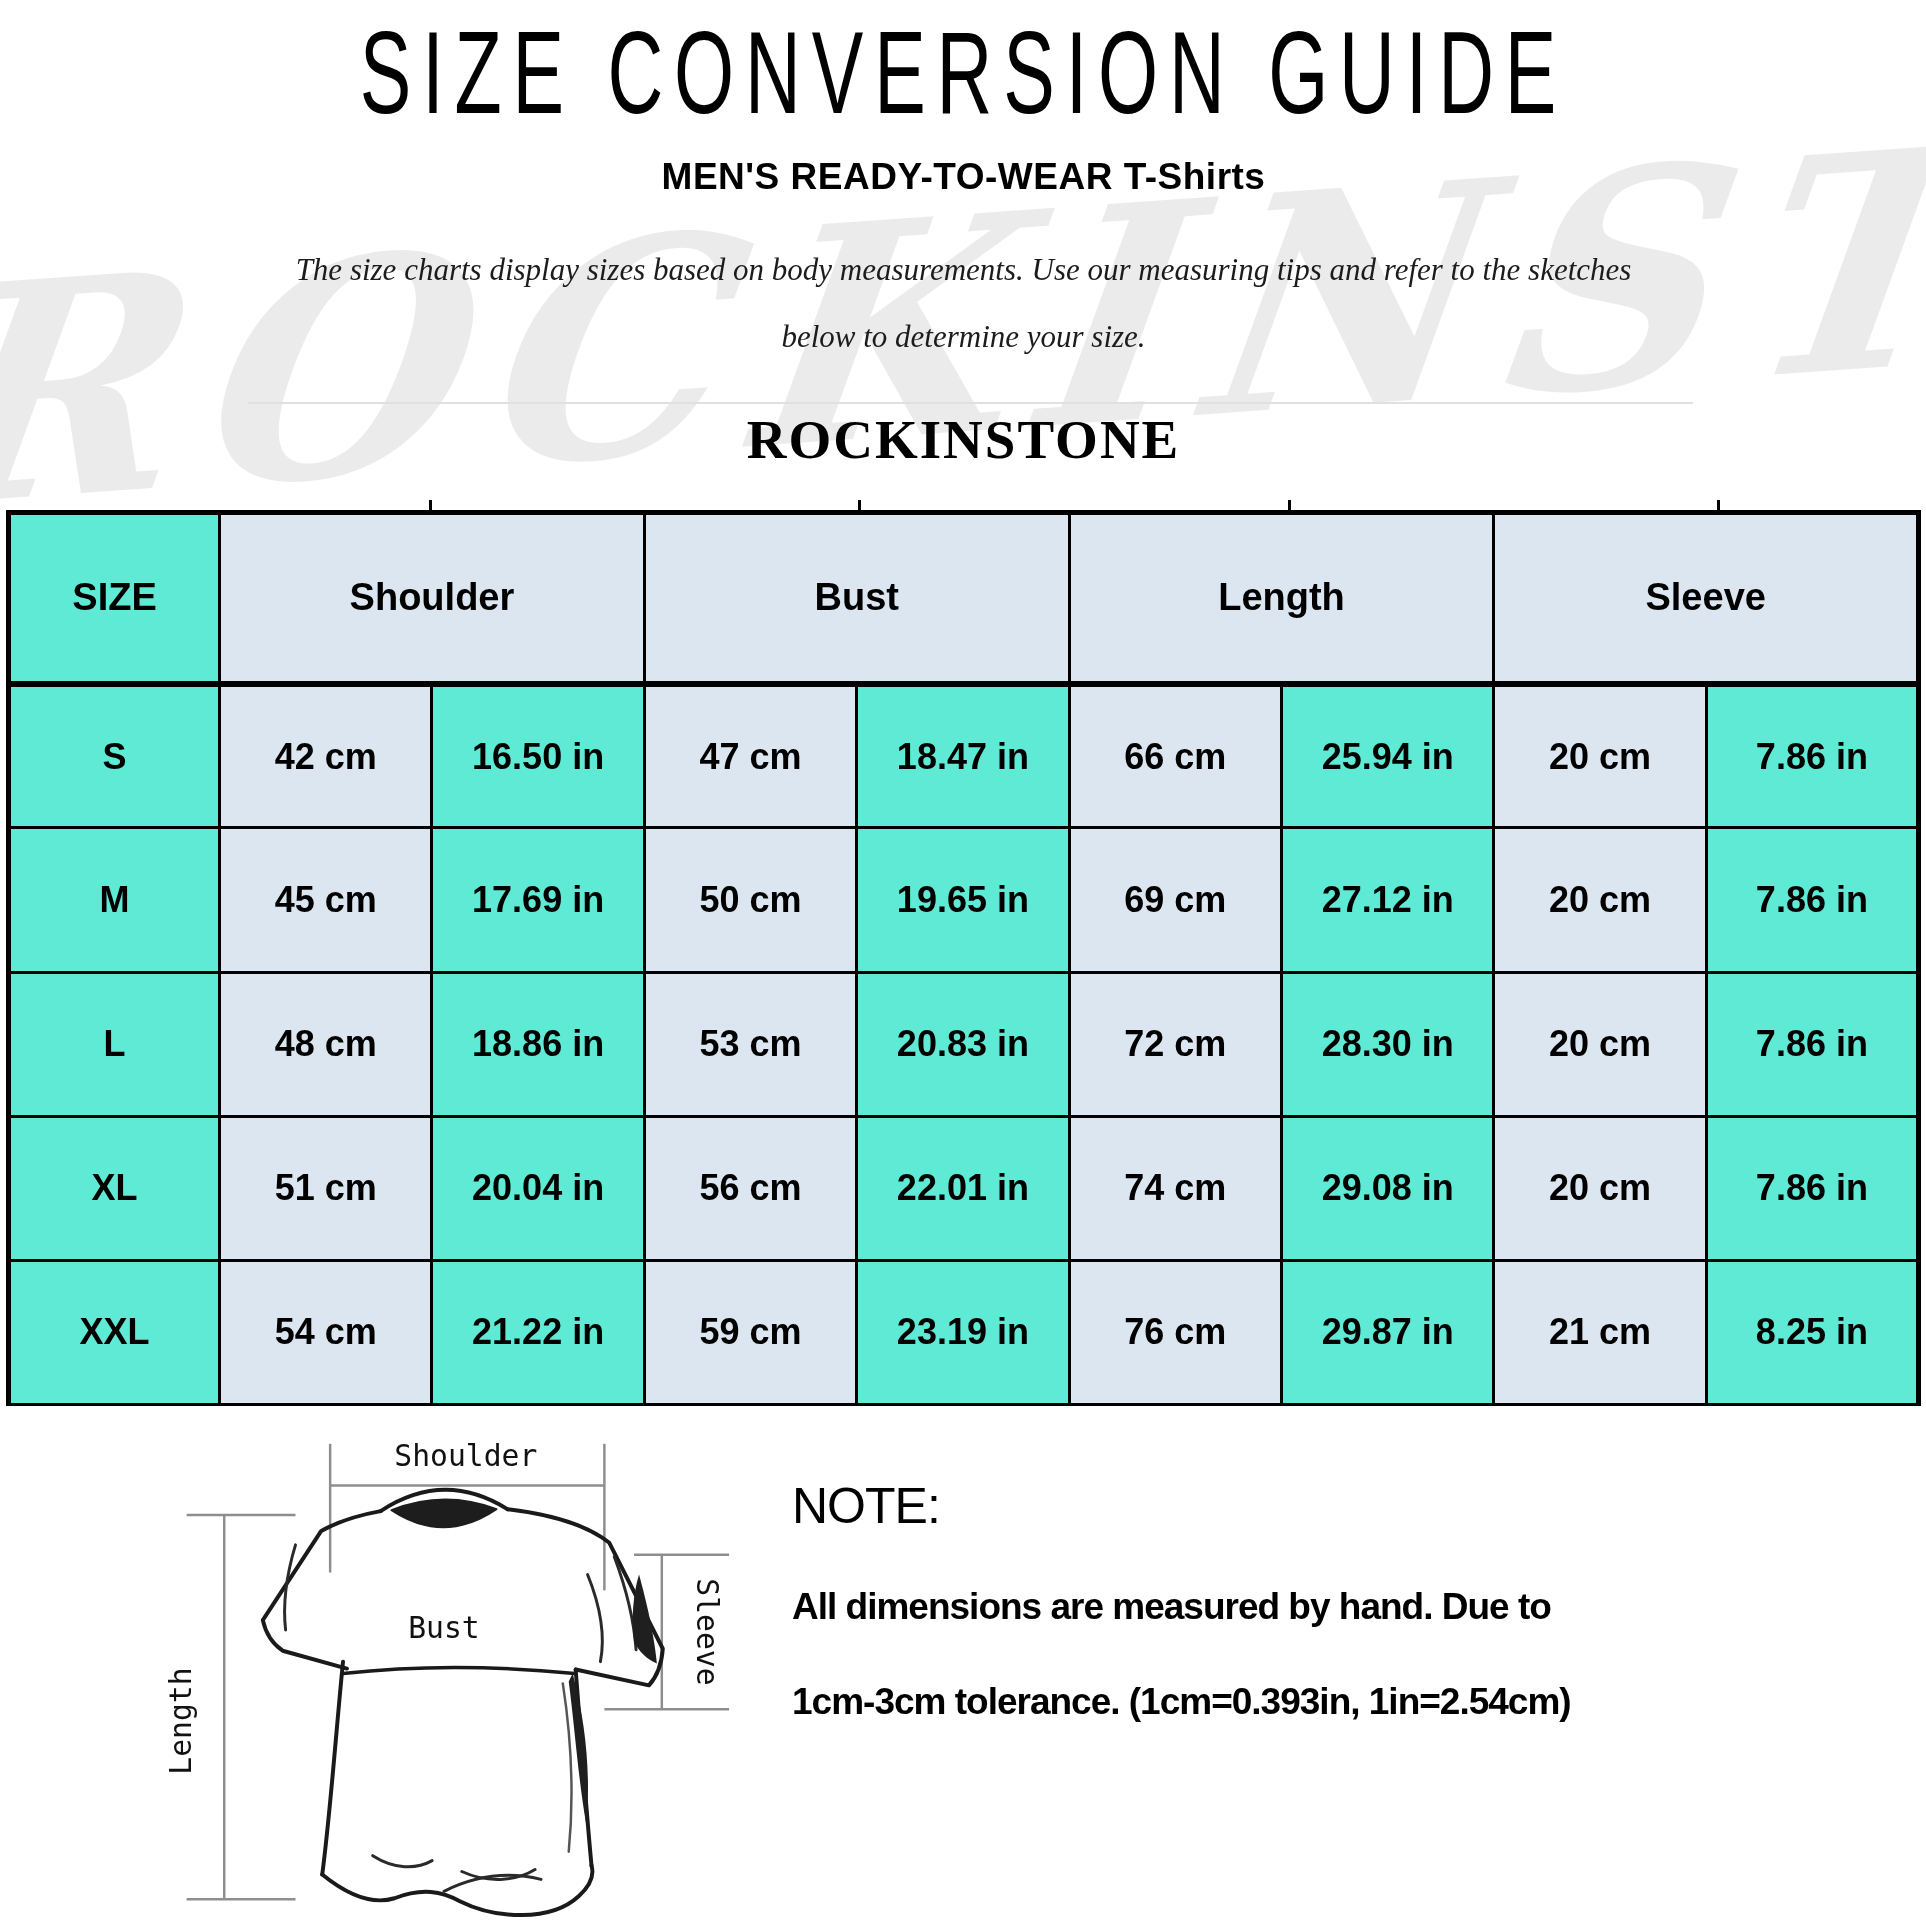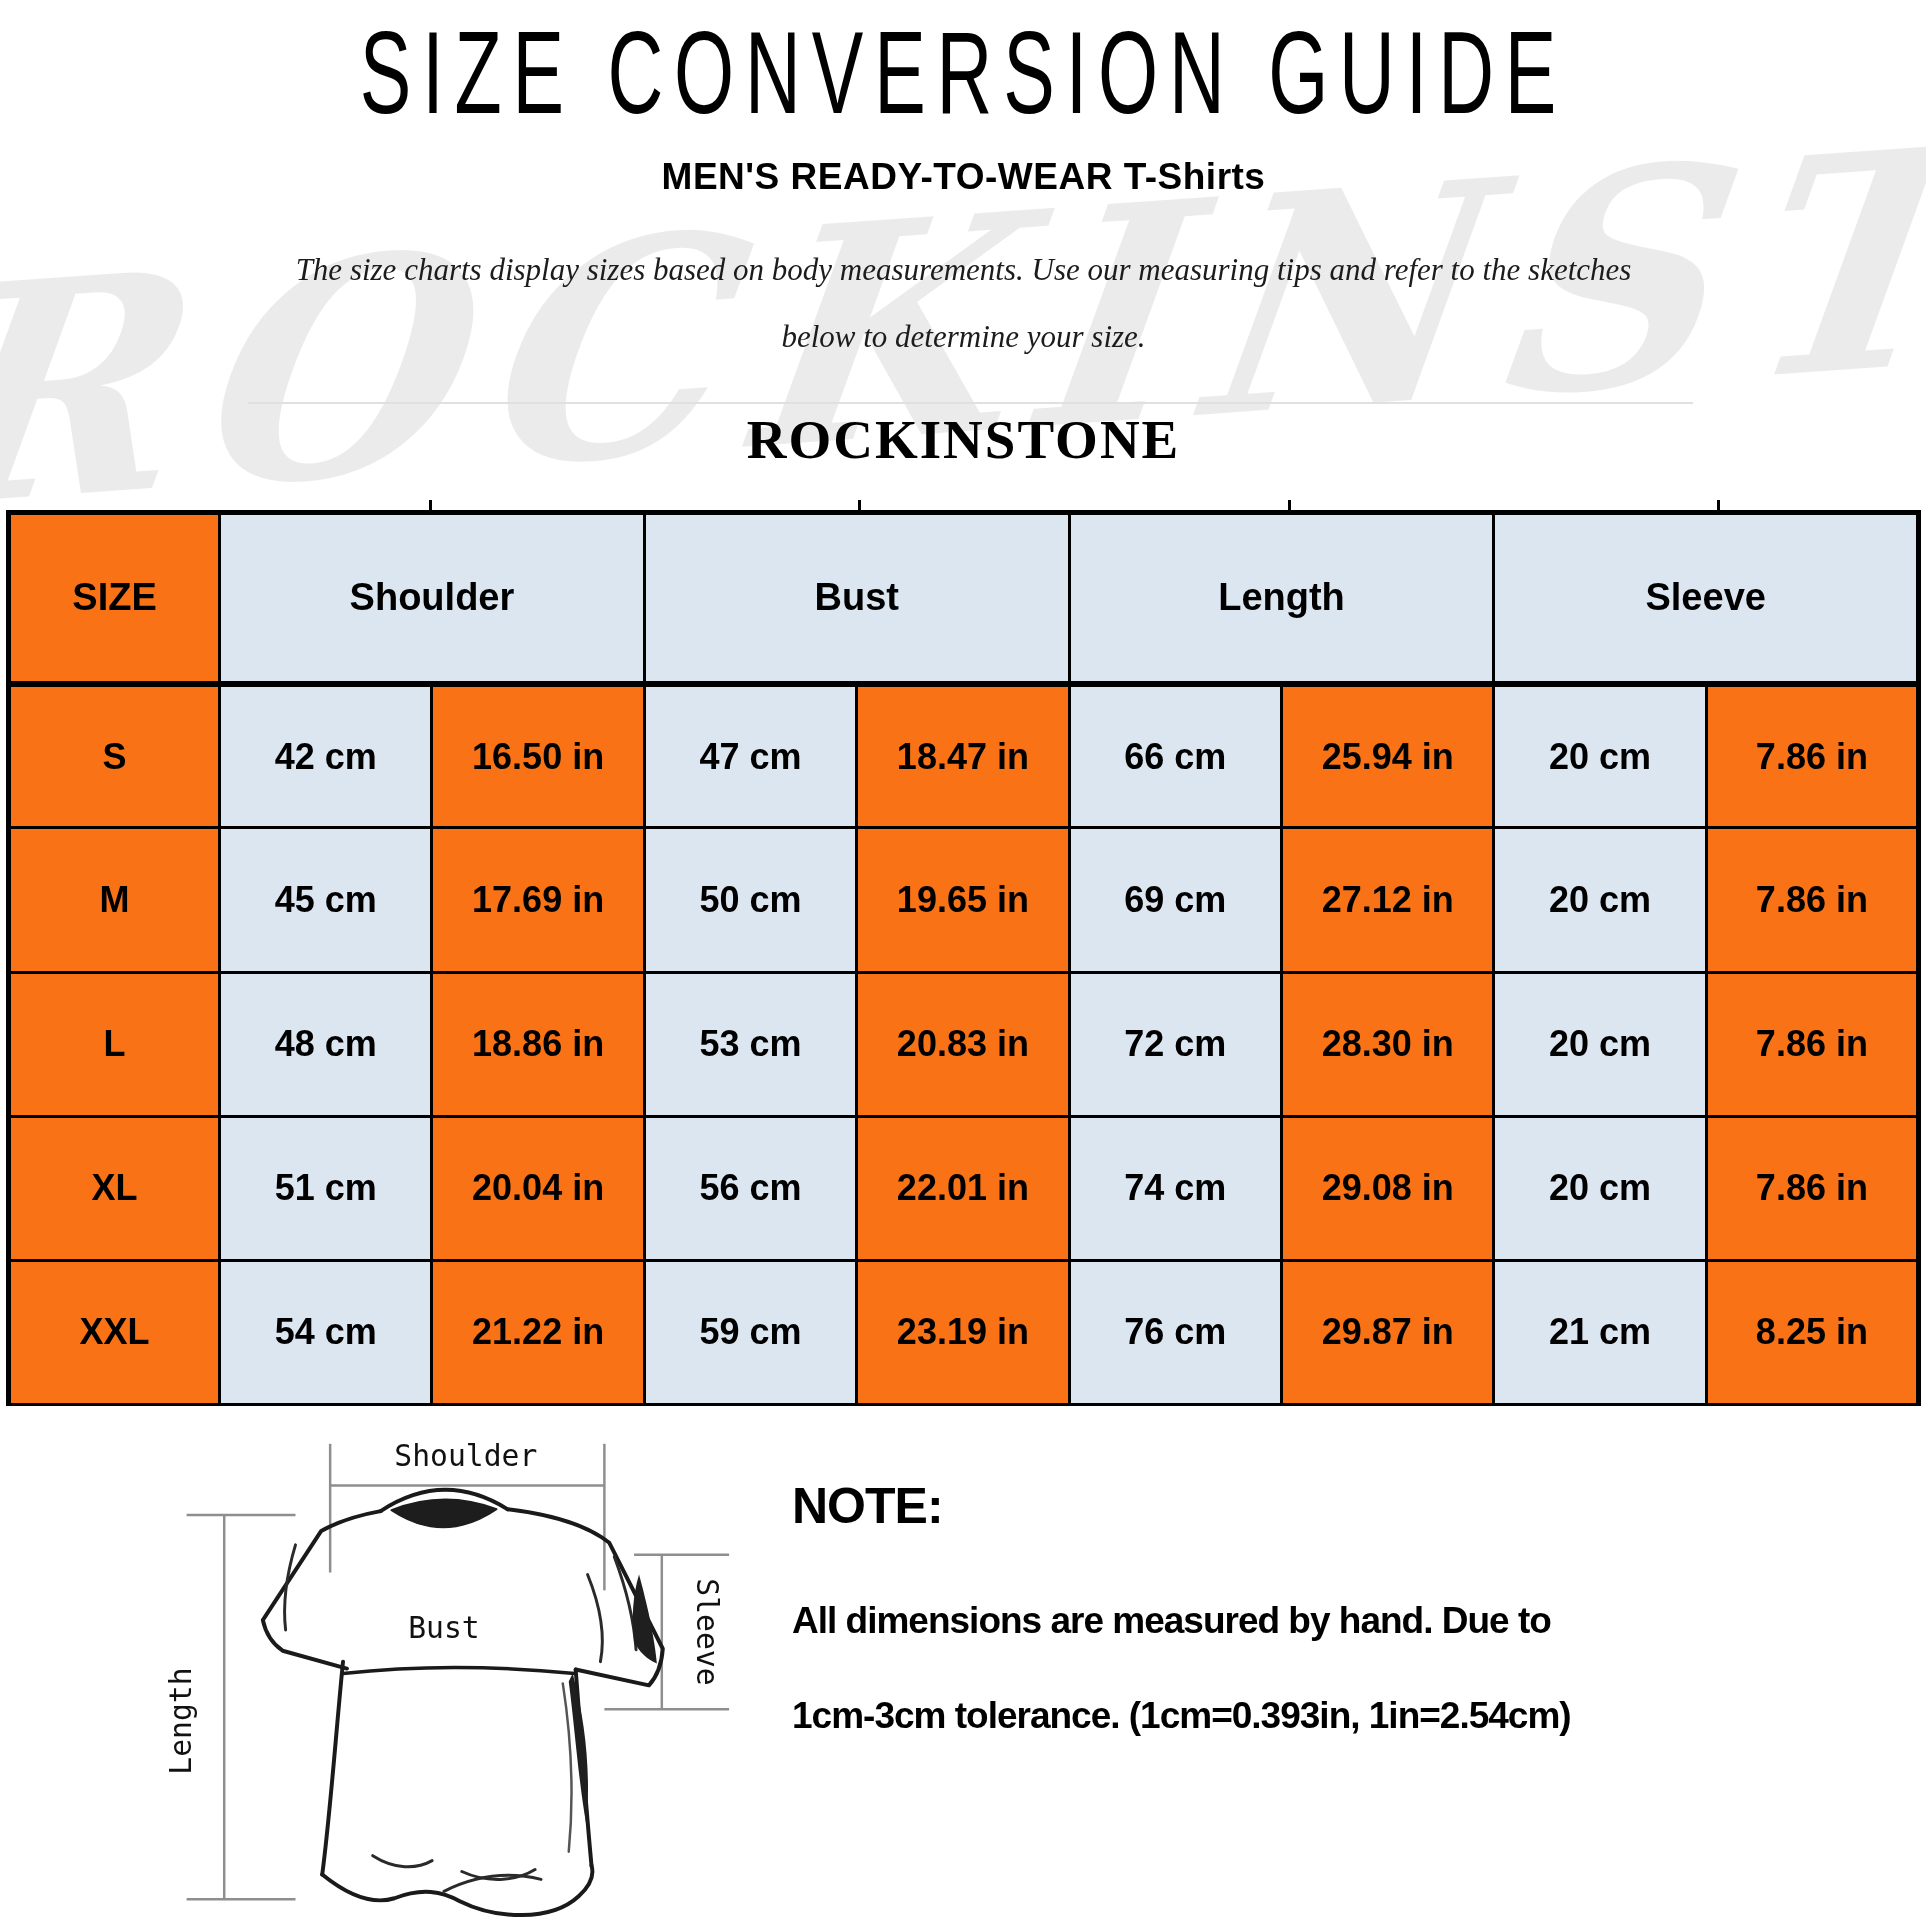--- a/index.html
+++ b/index.html
@@ -25,33 +25,33 @@
 
   
   .size-table{position:absolute;top:510px;left:6px;width:1915px;height:896px;
               border-collapse:collapse;table-layout:fixed;}
   .size-table td{border:3px solid #000;text-align:center;vertical-align:middle;
                  font-weight:700;font-size:36px;padding:0;}
   .size-table tr{height:112px;}
   .size-table tr.ghead{height:133px;}
   .size-table tr.ghead td{border-bottom-width:6px;font-size:38px;}
   .size-table td.blue{background:#dce6f1;}
-  .size-table td.white{background:#f97316;}
+  .size-table td.white{background:#5eead4;}
   .size-table tr.ghead td, .size-table tr.unit td{border-top-width:5px;}
   .size-table td:first-child{border-left-width:5px;}
   .size-table td:last-child{border-right-width:5px;}
   .size-table tr.ghead td{border-top-width:5px;}
   .size-table tr.last td{border-bottom-width:5px;}
   .corner{font-size:40px;}
   .tick{position:absolute;width:3px;height:12px;background:#000;top:500px;}
 
   
   .sketch{position:absolute;top:1424px;left:147px;}
   .note{position:absolute;top:1477px;left:792px;width:1049px;}
-  .note-heading{font-size:50px;font-weight:700;margin-bottom:65px;letter-spacing:-1px;}
+  .note-heading{font-size:50px;font-weight:400;margin-bottom:51px;letter-spacing:-1px;}
   .nline{font-size:37px;font-weight:700;margin-bottom:53px;letter-spacing:-1px;white-space:nowrap;}
   .dimtext{font-family:"DejaVu Sans Mono",monospace;font-size:30px;fill:#111;}
 </style>
 </head>
 <body>
 
 <div id="canvas">
 
   <div class="watermark">ROCKINSTONE</div>
 

